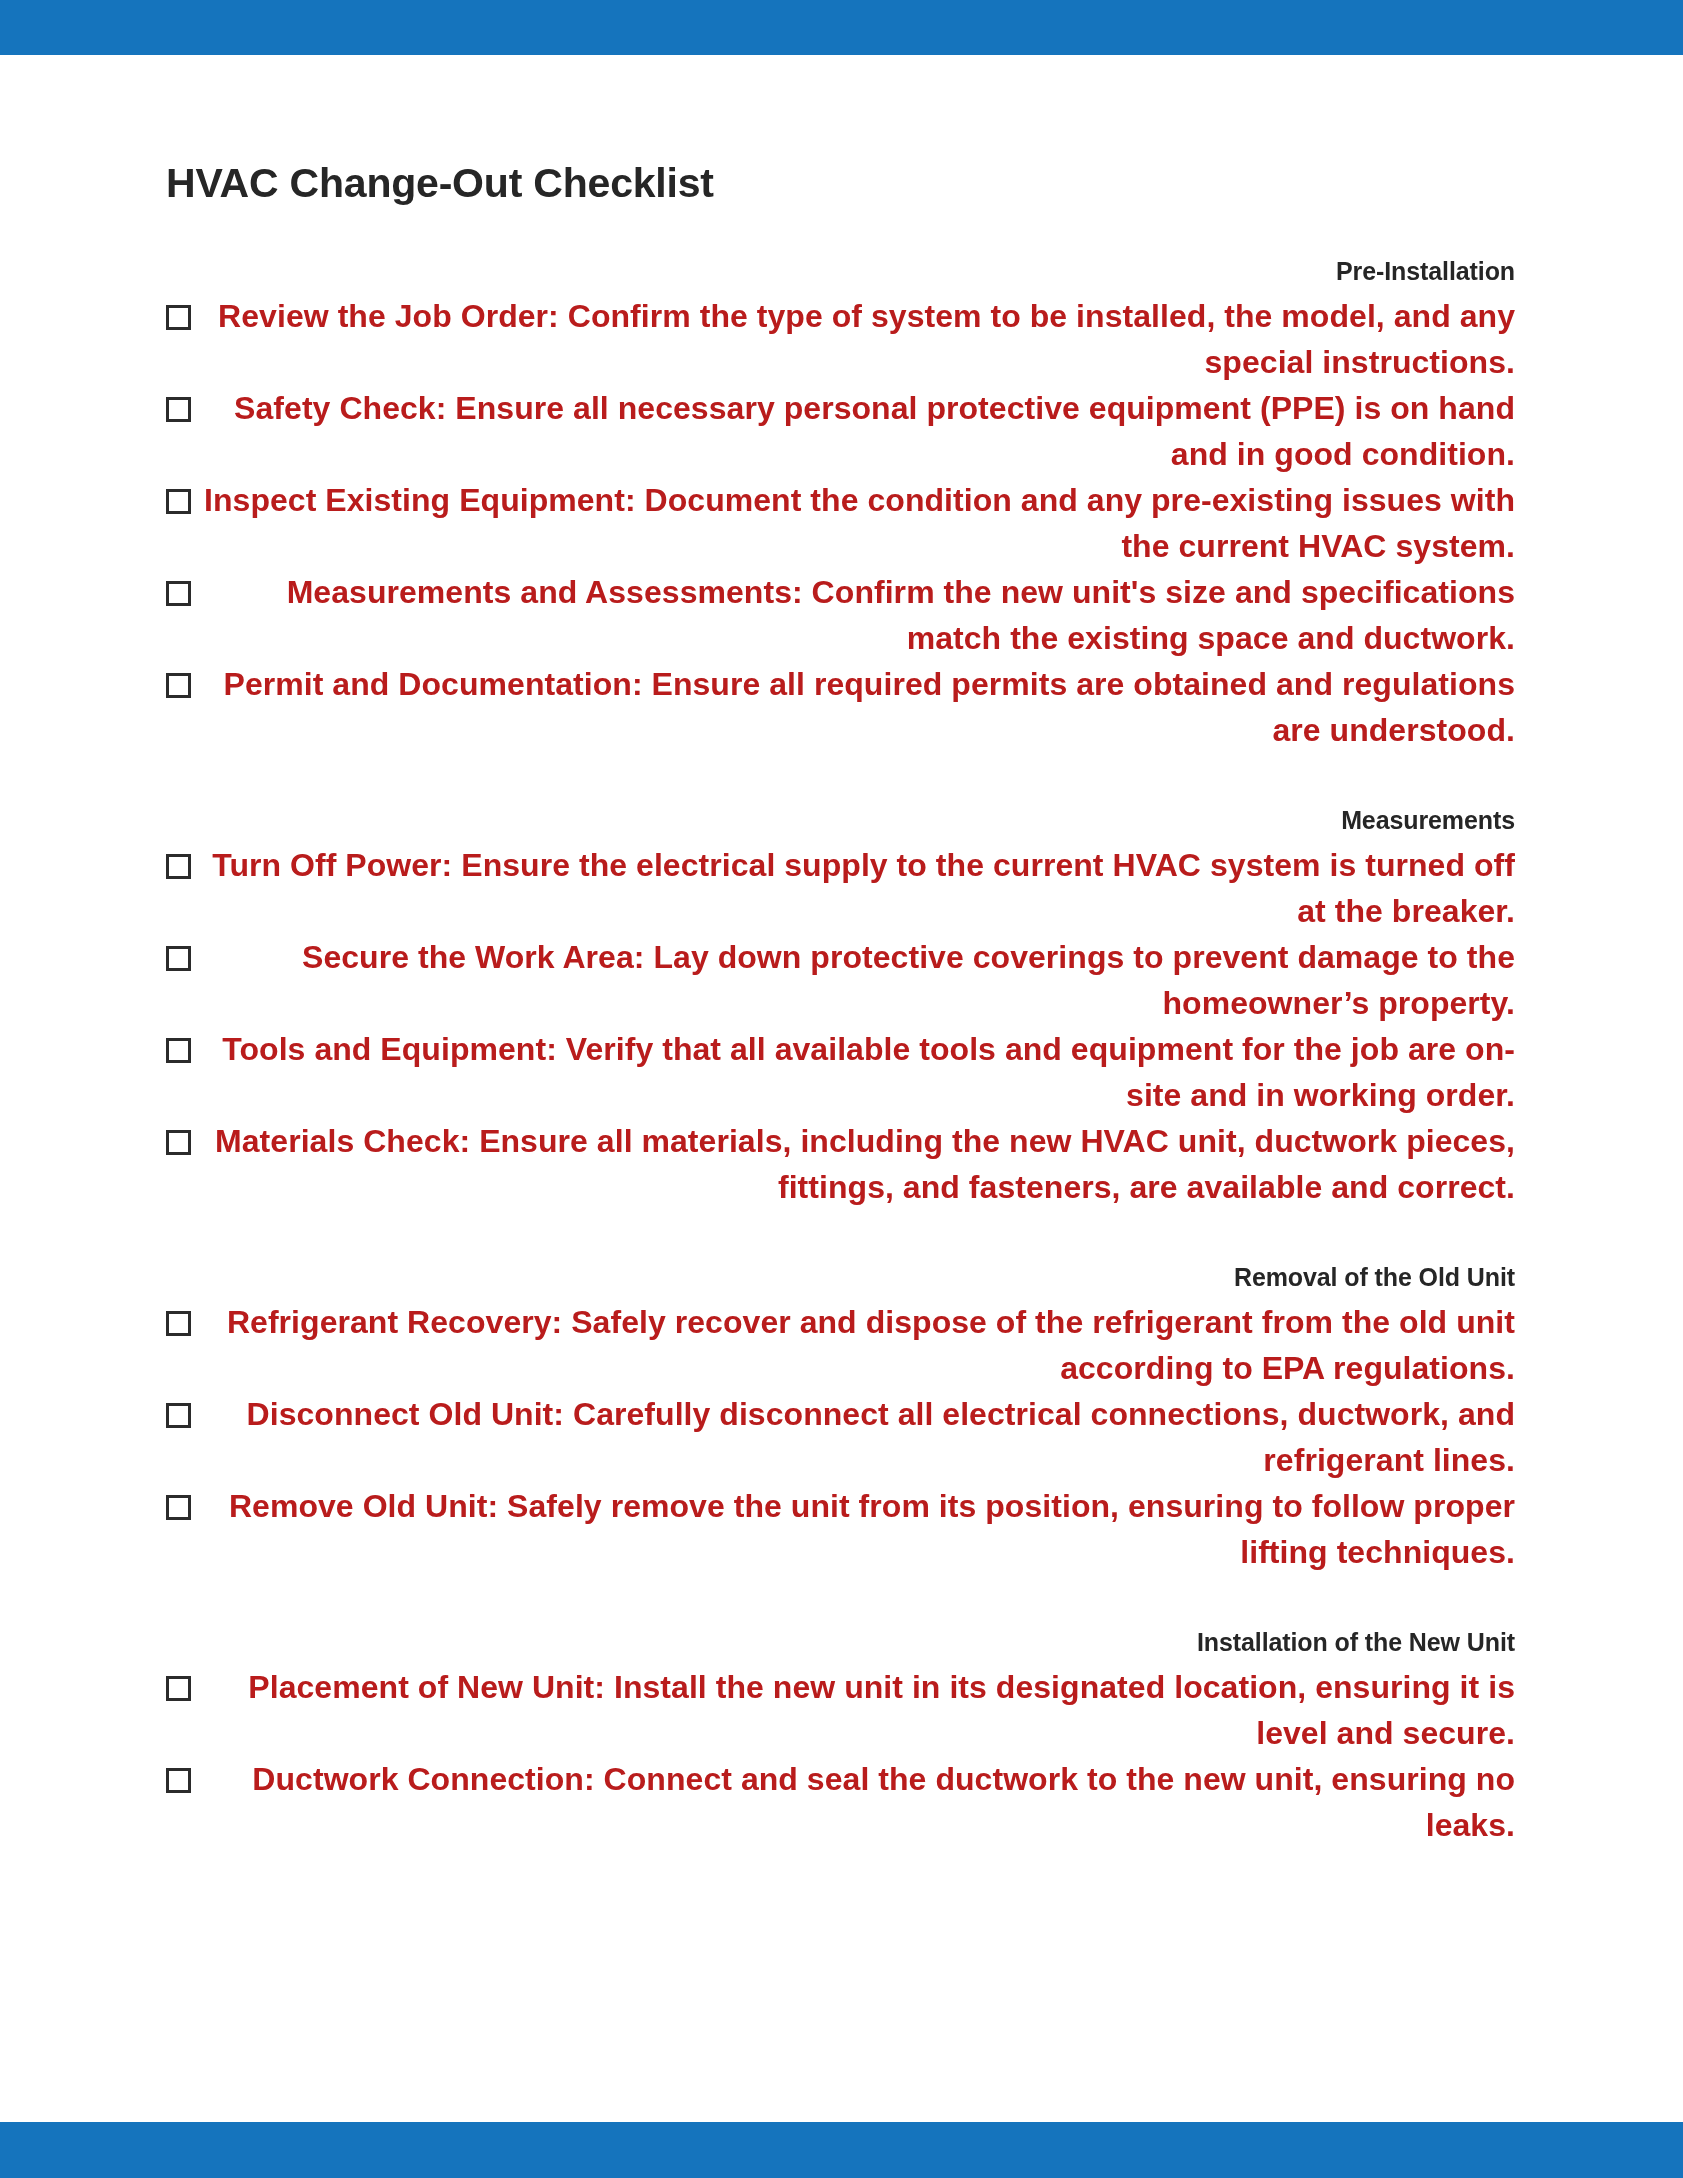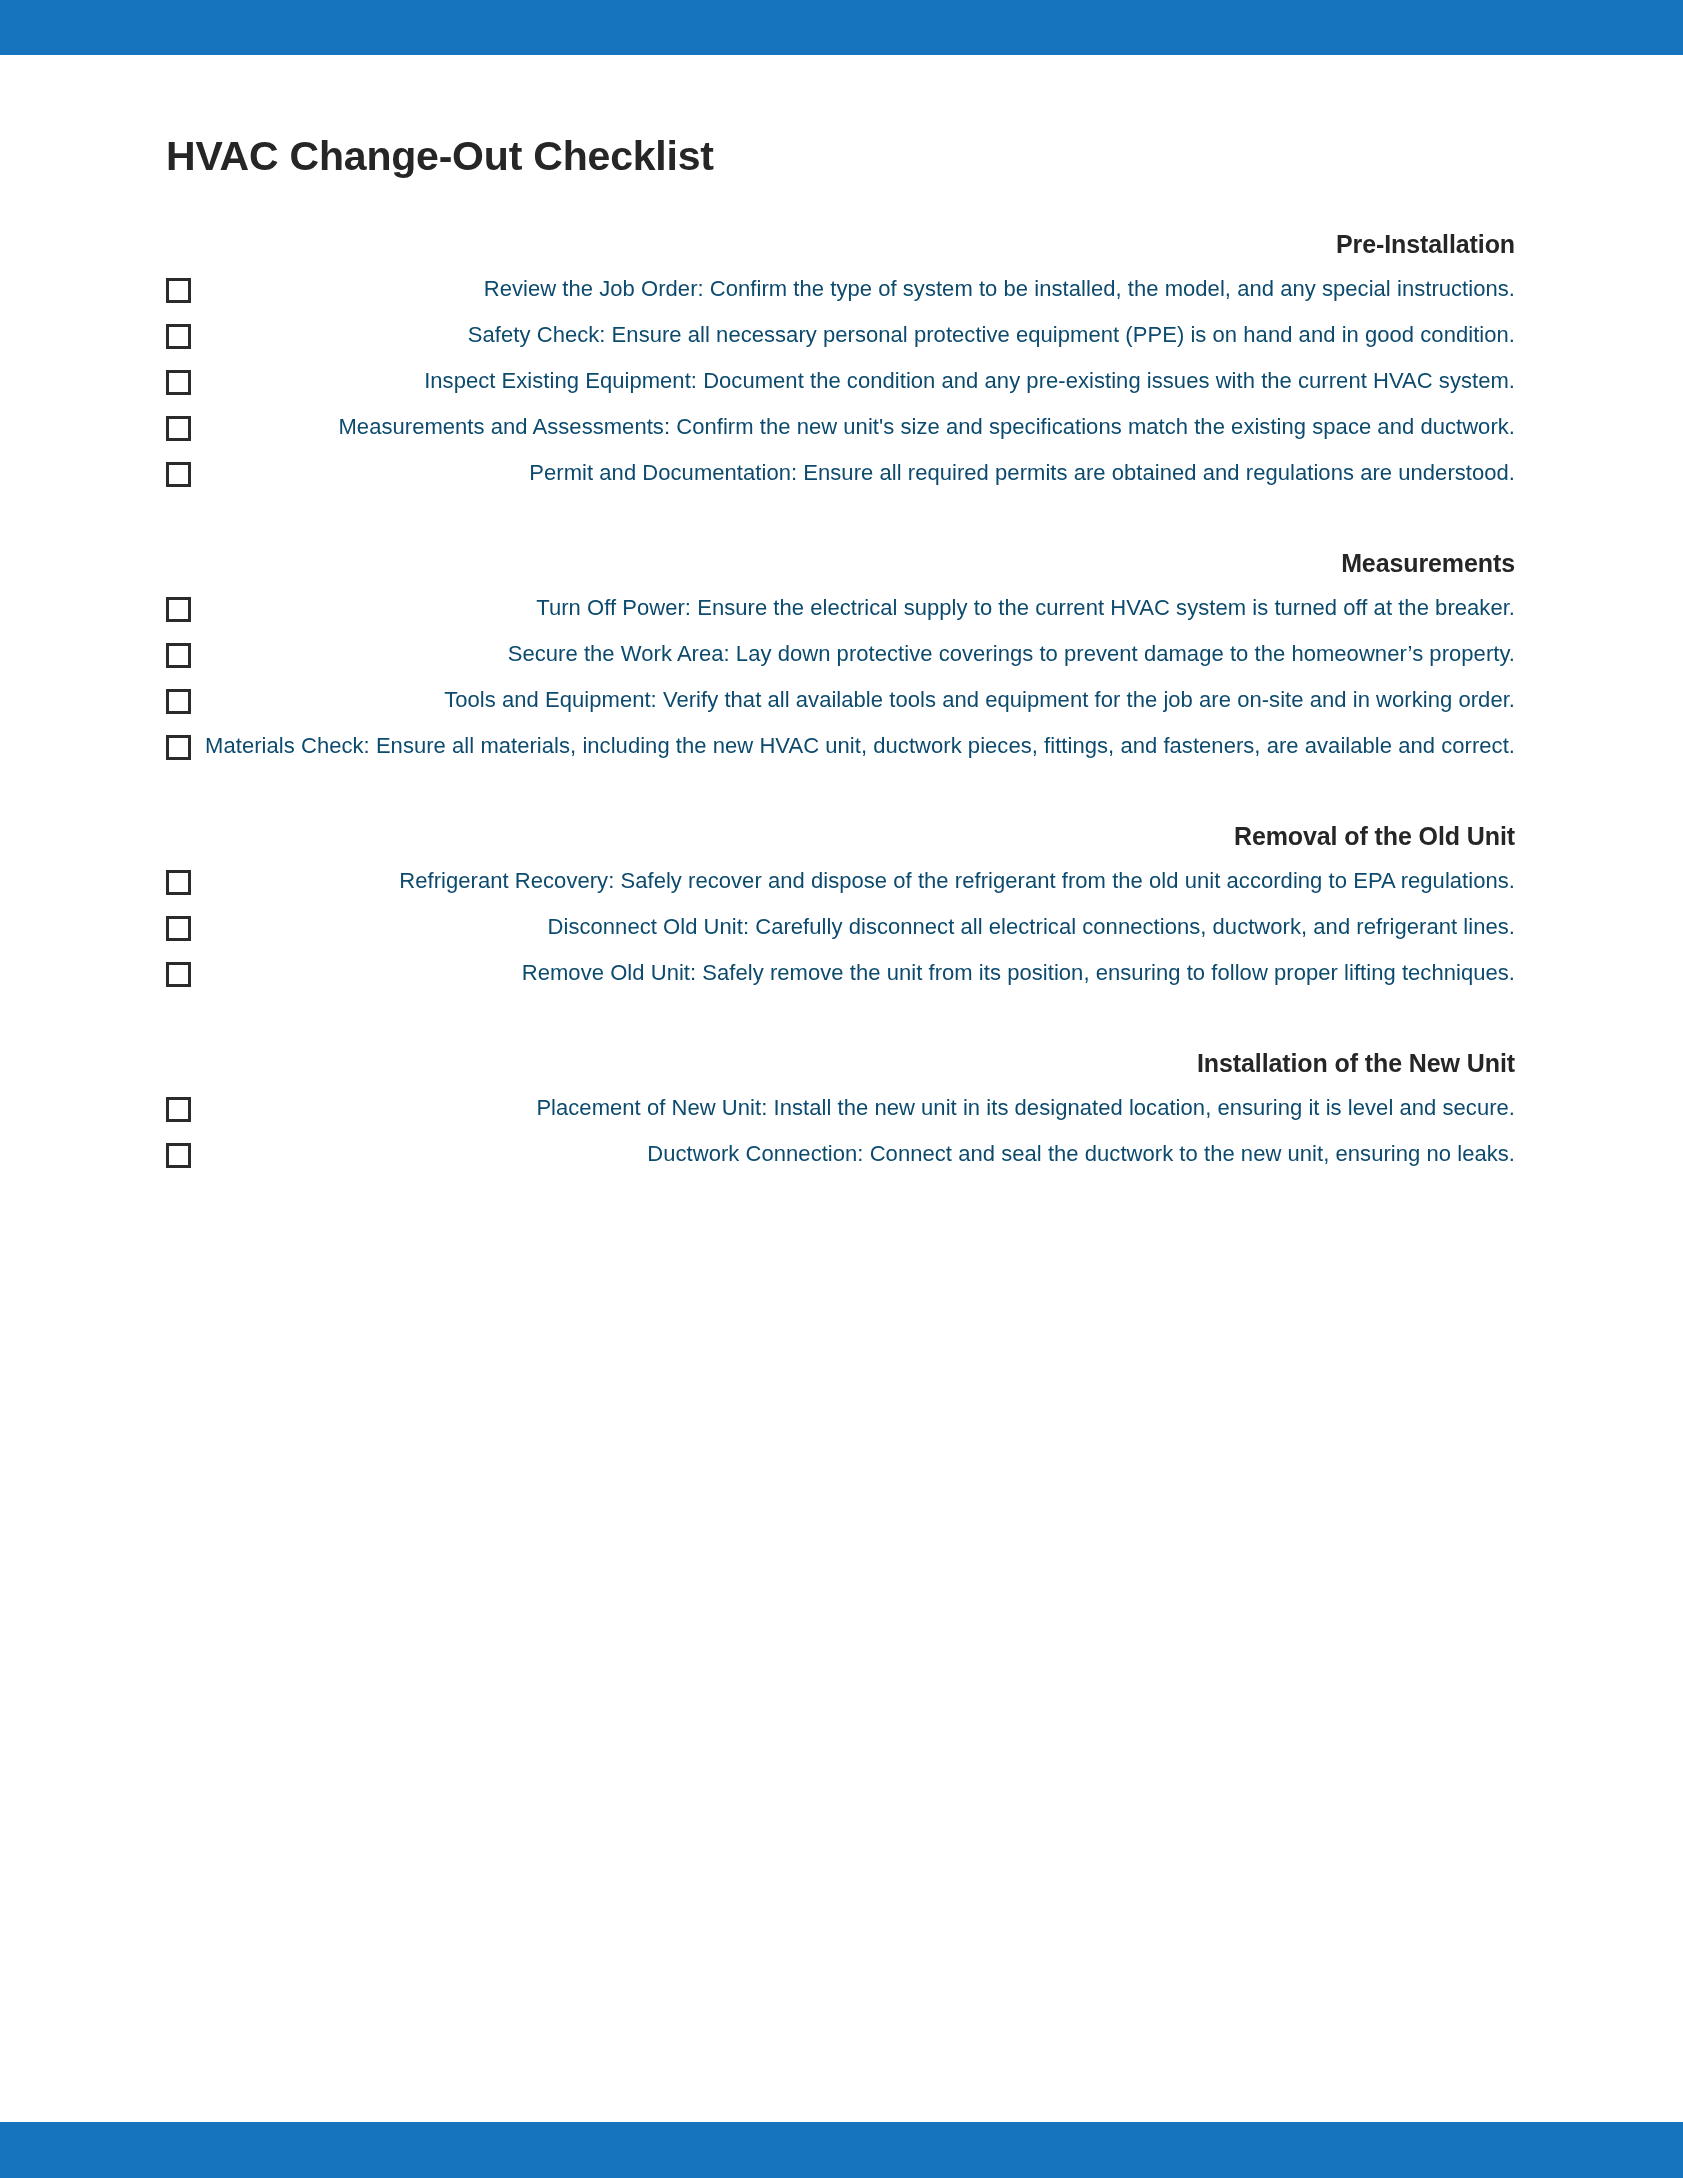--- a/index.html
+++ b/index.html
@@ -43,21 +43,21 @@
     padding: 0 168px 0 166px;
     box-sizing: border-box;
   }
 
   .doc-title {
     font-size: 41px;
     font-weight: bold;
     color: #262626;
     letter-spacing: -0.2px;
     margin: 0;
-    padding-top: 79px;
+    padding-top: 106px;
     line-height: 1.1;
   }
 
   .sections {
     margin-top: 48px;
     text-align: right;
   }
 
   .section {
     margin-bottom: 50px;
@@ -93,24 +93,24 @@
     width: 19px;
     height: 19px;
     border: 3px solid #2b2b2b;
     box-sizing: content-box;
     margin-top: 12px;
     margin-right: 11px;
     background: #ffffff;
   }
 
   .item-text {
-    font-size: 22px;
+    font-size: 32px;
     line-height: 46px;
-    color: #0c4a6e;
-    font-weight: 400;
+    color: #b91c1c;
+    font-weight: 700;
     letter-spacing: 0.05px;
     flex: 1 1 auto;
     text-indent: 0;
     padding-left: 0;
   }
 
   
   .item-text {
     display: block;
   }

